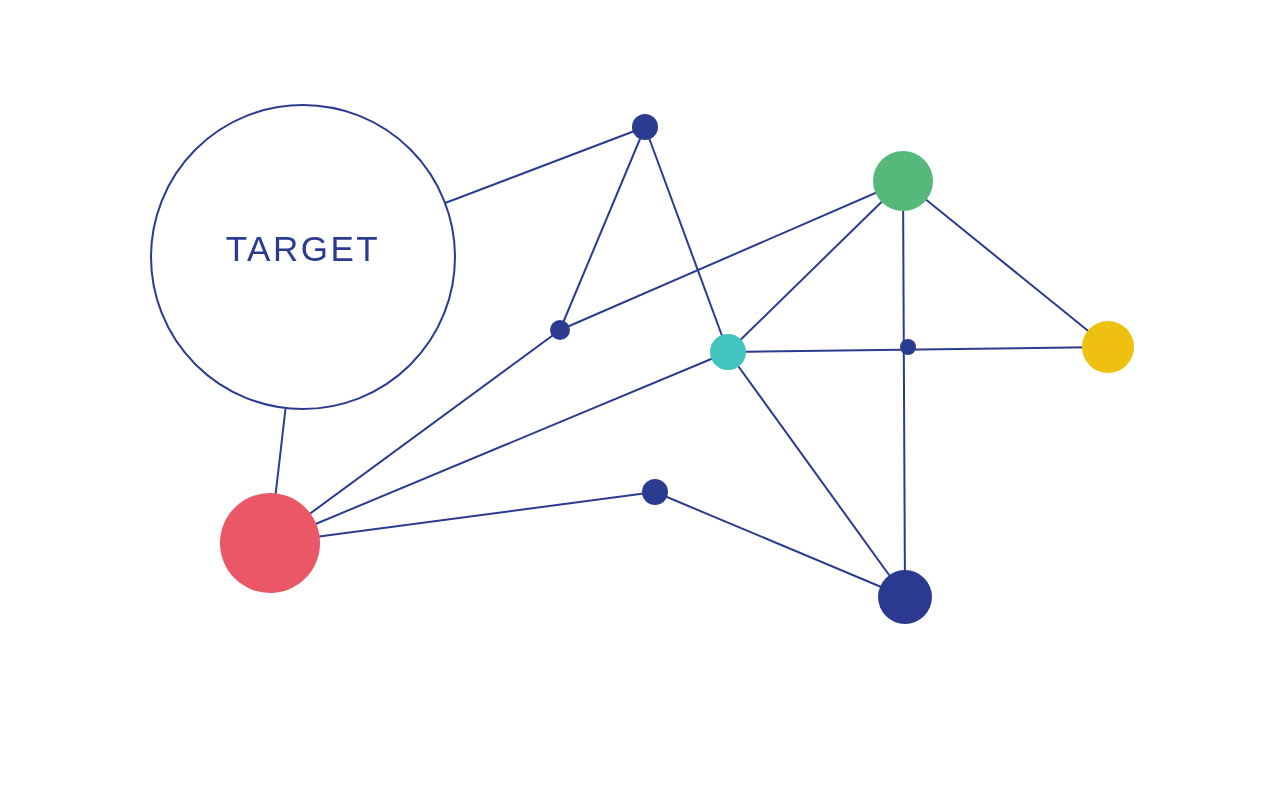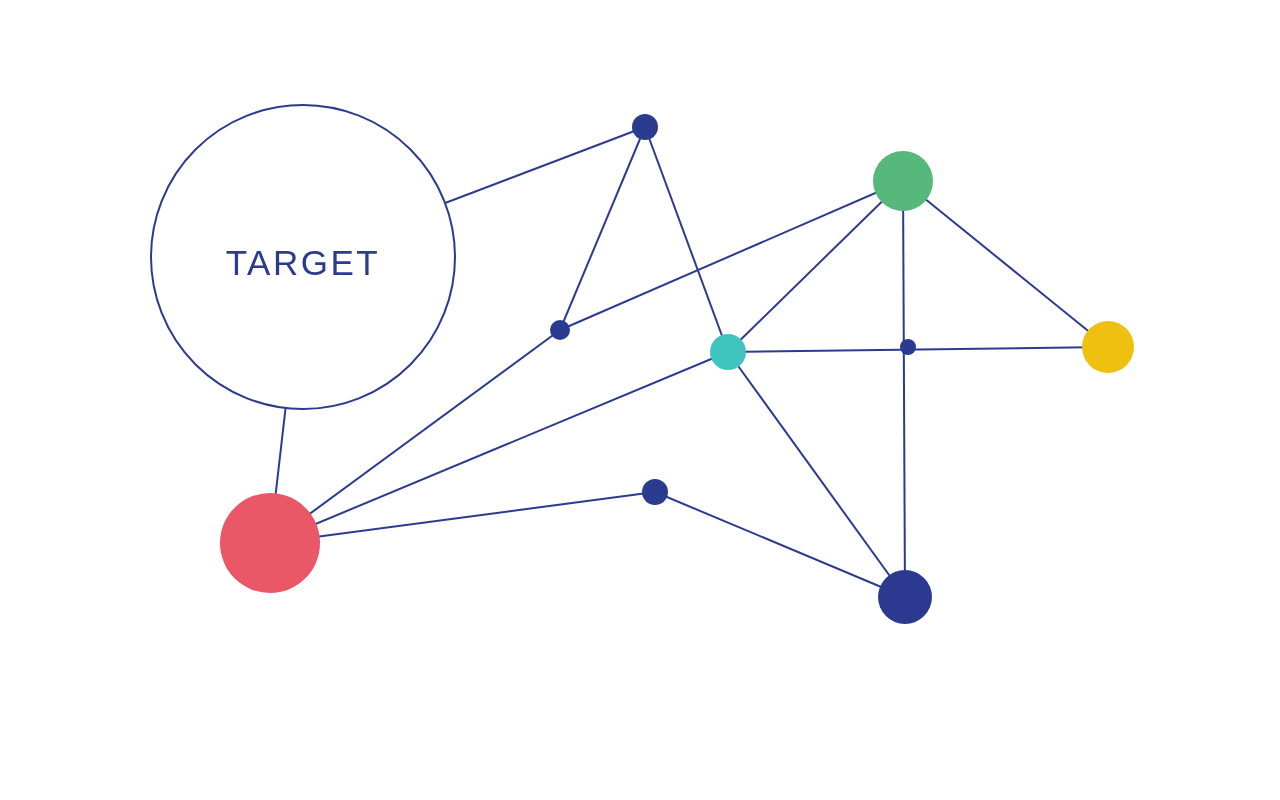--- a/index.html
+++ b/index.html
@@ -21,21 +21,21 @@
     position: absolute;
     left: 0;
     top: 0;
     width: 1280px;
     height: 800px;
     display: block;
   }
   .audience-label {
     position: absolute;
     left: 151px;
-    top: 111px;
+    top: 97px;
     width: 304px;
     height: 304px;
     display: flex;
     flex-direction: column;
     align-items: center;
     justify-content: center;
     text-align: center;
     color: #2b3b8f;
     pointer-events: none;
   }

